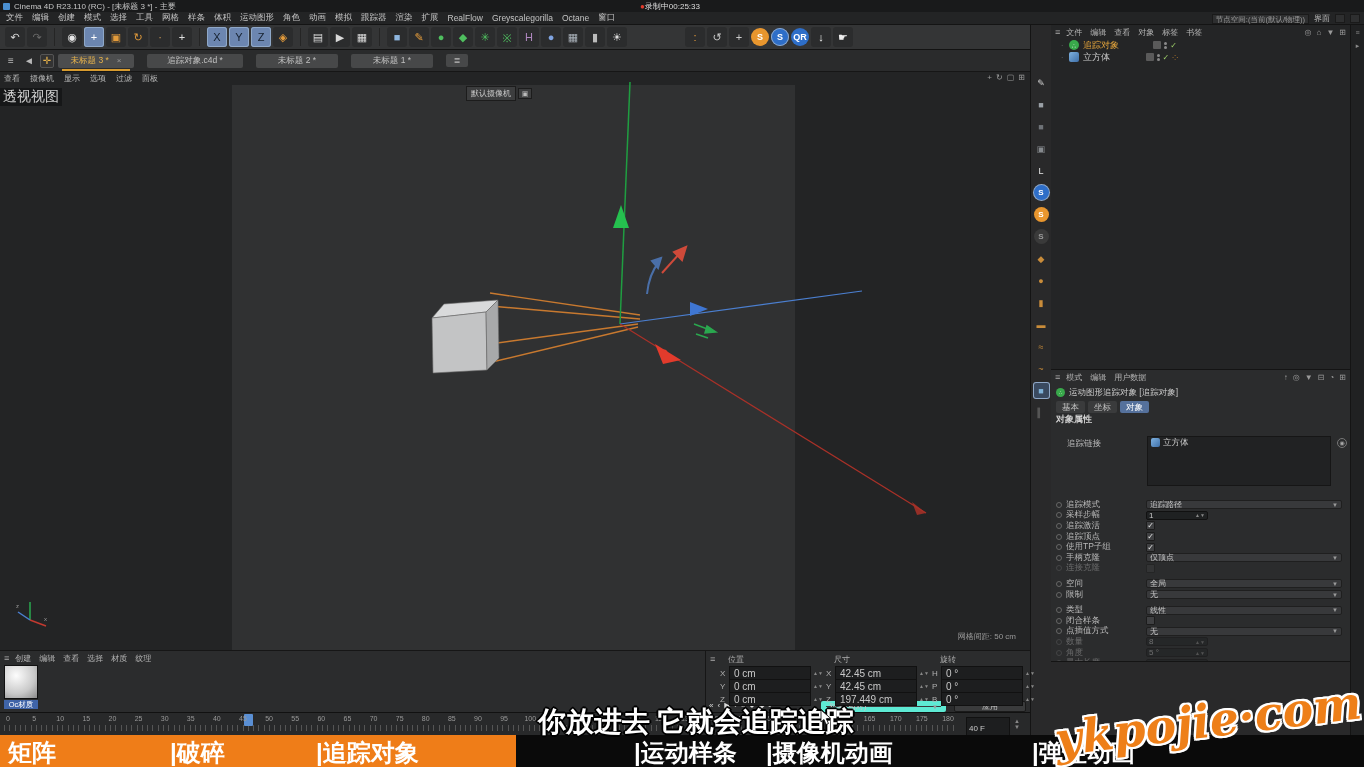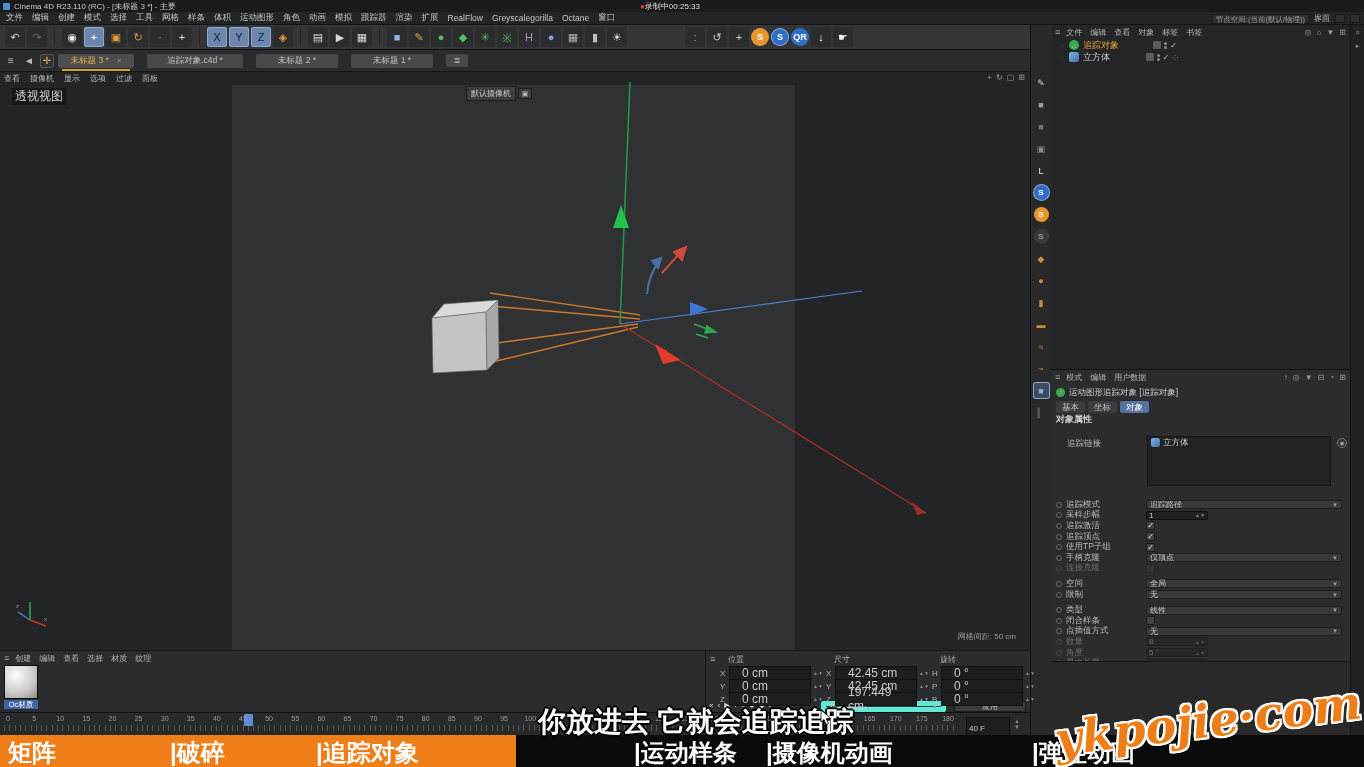--- a/index.html
+++ b/index.html
@@ -38,21 +38,21 @@
   .doc-tab .close{margin-left:8px;color:#999;font-size:8px;}
   #tab-overflow{width:22px;height:13px;background:#474849;border-radius:2px;color:#bbb;font-size:8px;display:flex;align-items:center;justify-content:center;}
 
   
   #viewport{position:absolute;left:0;top:72px;width:1030px;height:578px;background:#232425;overflow:hidden;}
   #vp-inner{position:absolute;left:232px;top:13px;width:563px;height:565px;background:#303132;}
   #vp-menu{position:absolute;left:0;top:0;width:100%;height:13px;display:flex;align-items:center;padding-left:4px;z-index:5;}
   #vp-menu .vmi{font-size:8px;color:#b8b8b8;margin-right:10px;}
   #vp-corner{position:absolute;right:5px;top:1px;display:flex;gap:4px;z-index:6;}
   #vp-corner span{color:#9a9a9a;font-size:8px;}
-  #view-label{position:absolute;left:12px;top:16px;font-size:12px;color:#cfcfcf;background:rgba(0,0,0,.35);padding:0 3px;z-index:5;}
+  #view-label{position:absolute;left:0;top:16px;font-size:14px;color:#cfcfcf;background:rgba(0,0,0,.35);padding:0 3px;z-index:5;}
   #cam-label{position:absolute;left:466px;top:14px;display:flex;align-items:center;z-index:5;}
   #cam-label .txt{font-size:8px;color:#c9c9c9;background:#3c3d3e;padding:1px 4px;border:1px solid #1c1c1c;}
   #cam-label .cam{width:14px;height:11px;background:#3c3d3e;border:1px solid #1c1c1c;margin-left:2px;color:#bbb;font-size:7px;text-align:center;line-height:10px;}
   #grid-label{position:absolute;right:14px;bottom:8px;font-size:8px;color:#9a9a9a;z-index:5;}
   #scene{position:absolute;left:0;top:0;z-index:3;}
   #axis-gizmo{position:absolute;left:14px;bottom:20px;z-index:5;}
 
   
   #dock{position:absolute;left:1030px;top:25px;width:334px;height:742px;background:#29292a;border-left:1px solid #141414;}
   #icon-strip{position:absolute;left:0;top:50px;width:20px;display:flex;flex-direction:column;align-items:center;}
@@ -110,21 +110,21 @@
   #edge-strip span{color:#8a8a8a;font-size:7px;}
 
   
   #matman{position:absolute;left:0;top:650px;width:705px;height:62px;background:#2b2c2d;border-top:1px solid #161616;}
   #mat-thumb{position:absolute;left:4px;top:14px;width:34px;height:34px;background:radial-gradient(circle at 35% 30%,#fdfdfd,#c9c9c9 60%,#8a8a8a);border:1px solid #111;}
   #mat-name{position:absolute;left:4px;top:49px;width:34px;background:#3f64a8;color:#fff;font-size:7.5px;text-align:center;line-height:9px;}
   #coords{position:absolute;left:705px;top:650px;width:325px;height:62px;background:#2b2c2d;border-top:1px solid #161616;border-left:1px solid #161616;}
   .cgroup-h{position:absolute;top:3px;font-size:8px;color:#b0b0b0;}
   .crow{position:absolute;display:flex;align-items:center;gap:2px;}
   .crow .k{font-size:8px;color:#b0b0b0;width:7px;}
-  .crow .inp{width:82px;height:14px;background:#1d1e1f;border:1px solid #111;font-size:12px;color:#c9c9c9;display:flex;align-items:center;padding:0 12px;}
+  .crow .inp{width:82px;height:14px;background:#1d1e1f;border:1px solid #111;font-size:10px;color:#c9c9c9;display:flex;align-items:center;padding:0 4px;}
   .crow .ud{font-size:5px;color:#888;line-height:4px;}
   #coord-burger{position:absolute;left:4px;top:3px;color:#aaa;font-size:9px;}
   #transport{position:absolute;left:3px;top:50px;display:flex;gap:4px;align-items:center;}
   #transport span{color:#ddd;font-size:8px;}
   #coord-mode{position:absolute;left:115px;top:50px;width:125px;height:11px;background:#38393b;border:5px solid #5eead4;border-radius:2px;display:flex;align-items:center;padding:0 3px;}
   #coord-mode .val{font-size:8px;color:#c6c6c6;flex:1;}
   #coord-mode .arr{font-size:6px;color:#9a9a9a;}
   #apply-btn{position:absolute;left:248px;top:50px;width:72px;height:11px;background:#3a3b3c;border:1px solid #1a1a1a;border-radius:2px;color:#ccc;font-size:8px;text-align:center;line-height:10px;}
 
   

